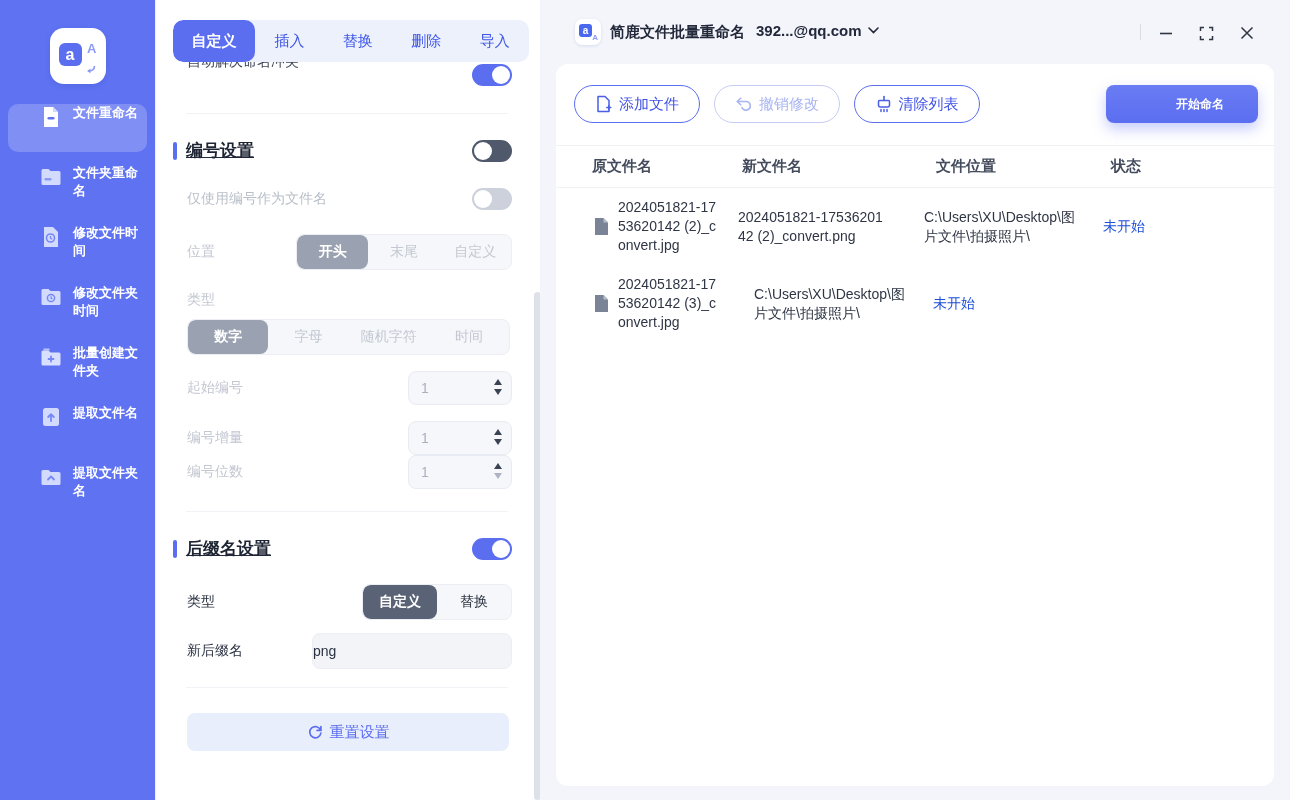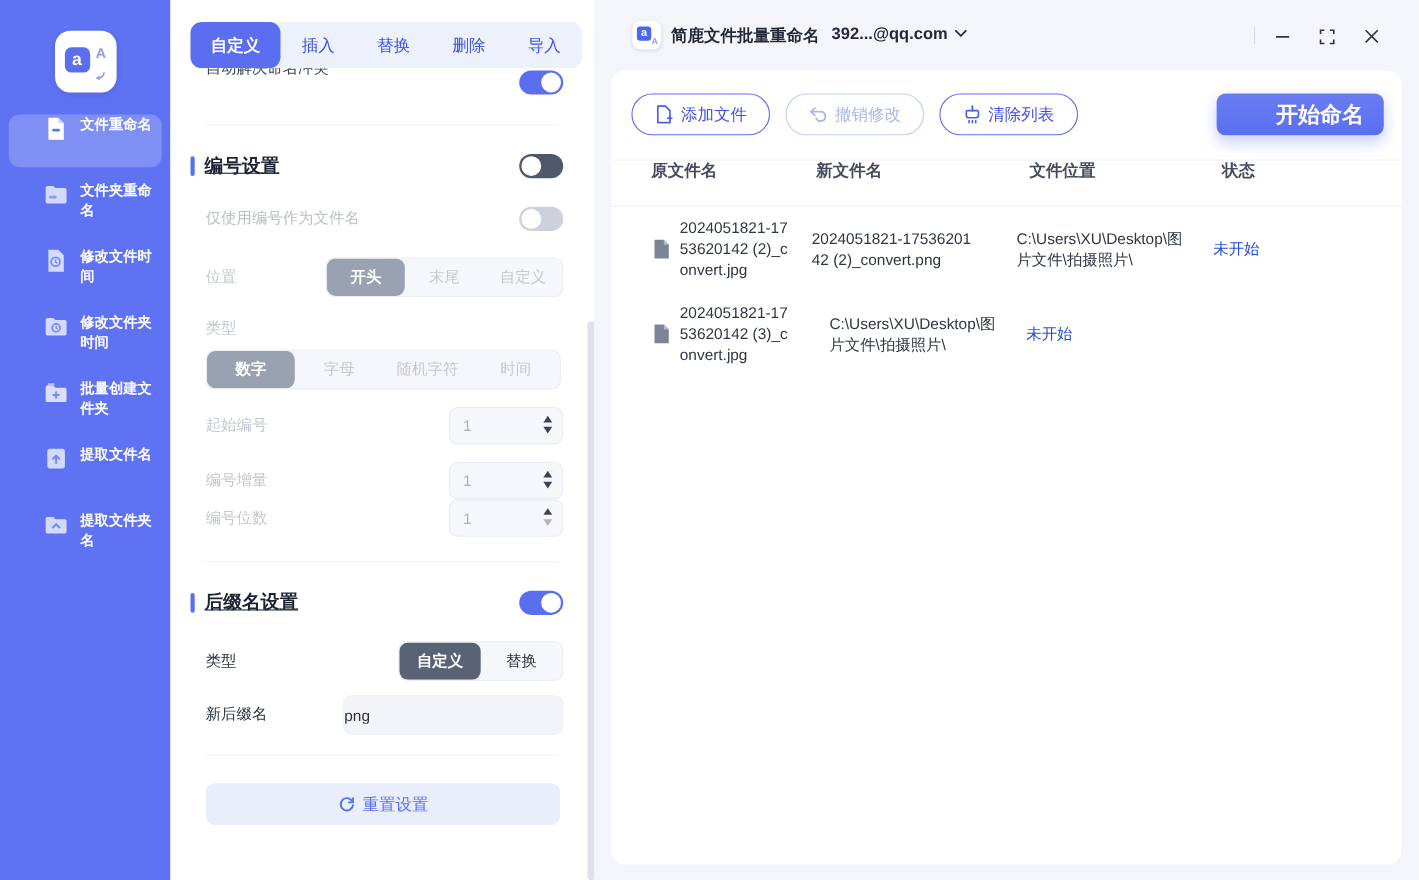--- a/index.html
+++ b/index.html
@@ -63,22 +63,22 @@
   .license { position:absolute; left:363px; top:19px; width:226px; height:34px; background:#fdf3e0; border:1px solid #f6e3c0; border-radius:8px; display:flex; align-items:center; padding:0 5px 0 10px; gap:7px; cursor:pointer; }
   .license .expiry { font-size:15px; color:#c7863b; white-space:nowrap; }
   .renew-btn { margin-left:auto; height:24px; padding:0 10px; background:linear-gradient(180deg,#f0a954,#dd8526); border:none; border-radius:12px; color:#fff; font-size:13px; font-weight:bold; cursor:pointer; font-family:inherit; }
   .tb-sep { position:absolute; left:600px; top:24px; width:1px; height:16px; background:#d9dce4; }
   .win-btn { position:absolute; top:26px; width:18px; height:14px; display:flex; align-items:center; justify-content:center; cursor:pointer; }
   
   .card { position:absolute; left:16px; top:64px; width:718px; height:722px; background:#fff; border-radius:12px; }
   .toolbar { display:flex; align-items:center; padding:21px 16px 0 18px; }
   .pill-btn { width:126px; height:38px; border-radius:19px; background:#fff; border:1px solid #5b6ef0; color:#3f51e6; font-size:15px; display:flex; align-items:center; justify-content:center; gap:7px; cursor:pointer; margin-right:14px; font-family:inherit; }
   .pill-btn.disabled { border-color:#c5cdf6; color:#a9b4f1; cursor:default; }
-  .primary-btn { margin-left:auto; margin-right:0; width:152px; height:38px; border:none; border-radius:8px; background:linear-gradient(180deg,#6a7cf3,#5b6ef0); color:#fff; font-size:20px; font-weight:bold; cursor:pointer; box-shadow:0 6px 14px rgba(91,110,240,.35); font-family:inherit;padding-left:36px; }
-  .thead { display:flex; height:43px; margin-top:22px; border-top:1px solid #f0f1f5; border-bottom:1px solid #f0f1f5; font-size:15px; font-weight:bold; color:#434b5c; }
+  .primary-btn { margin-left:auto; margin-right:0; width:152px; height:38px; border:none; border-radius:8px; background:linear-gradient(180deg,#6a7cf3,#5b6ef0); color:#fff; font-size:12px; font-weight:bold; cursor:pointer; box-shadow:0 6px 14px rgba(91,110,240,.35); font-family:inherit;padding-left:36px; }
+  .thead { display:flex; align-items:center; height:43px; margin-top:22px; border-top:1px solid #f0f1f5; border-bottom:1px solid #f0f1f5; font-size:15px; font-weight:bold; color:#434b5c; }
   .th1 { margin-left:36px; } .th2 { margin-left:90px; } .th3 { margin-left:134px; } .th4 { margin-left:115px; }
   .trow { display:flex; align-items:center; padding:10px 0; font-size:14px; color:#2e3544; line-height:19px; }
   .c-icon { width:18px; margin-left:38px; flex:none; display:flex; }
   .c-orig { margin-left:6px; width:102px; word-break:break-all; }
   .c-new  { margin-left:18px; width:152px; word-break:break-all; }
   .c-loc  { margin-left:34px; width:164px; word-break:break-all; }
   .c-status { margin-left:15px; color:#1d4ed8; }
 </style>
 </head>
 <body>

